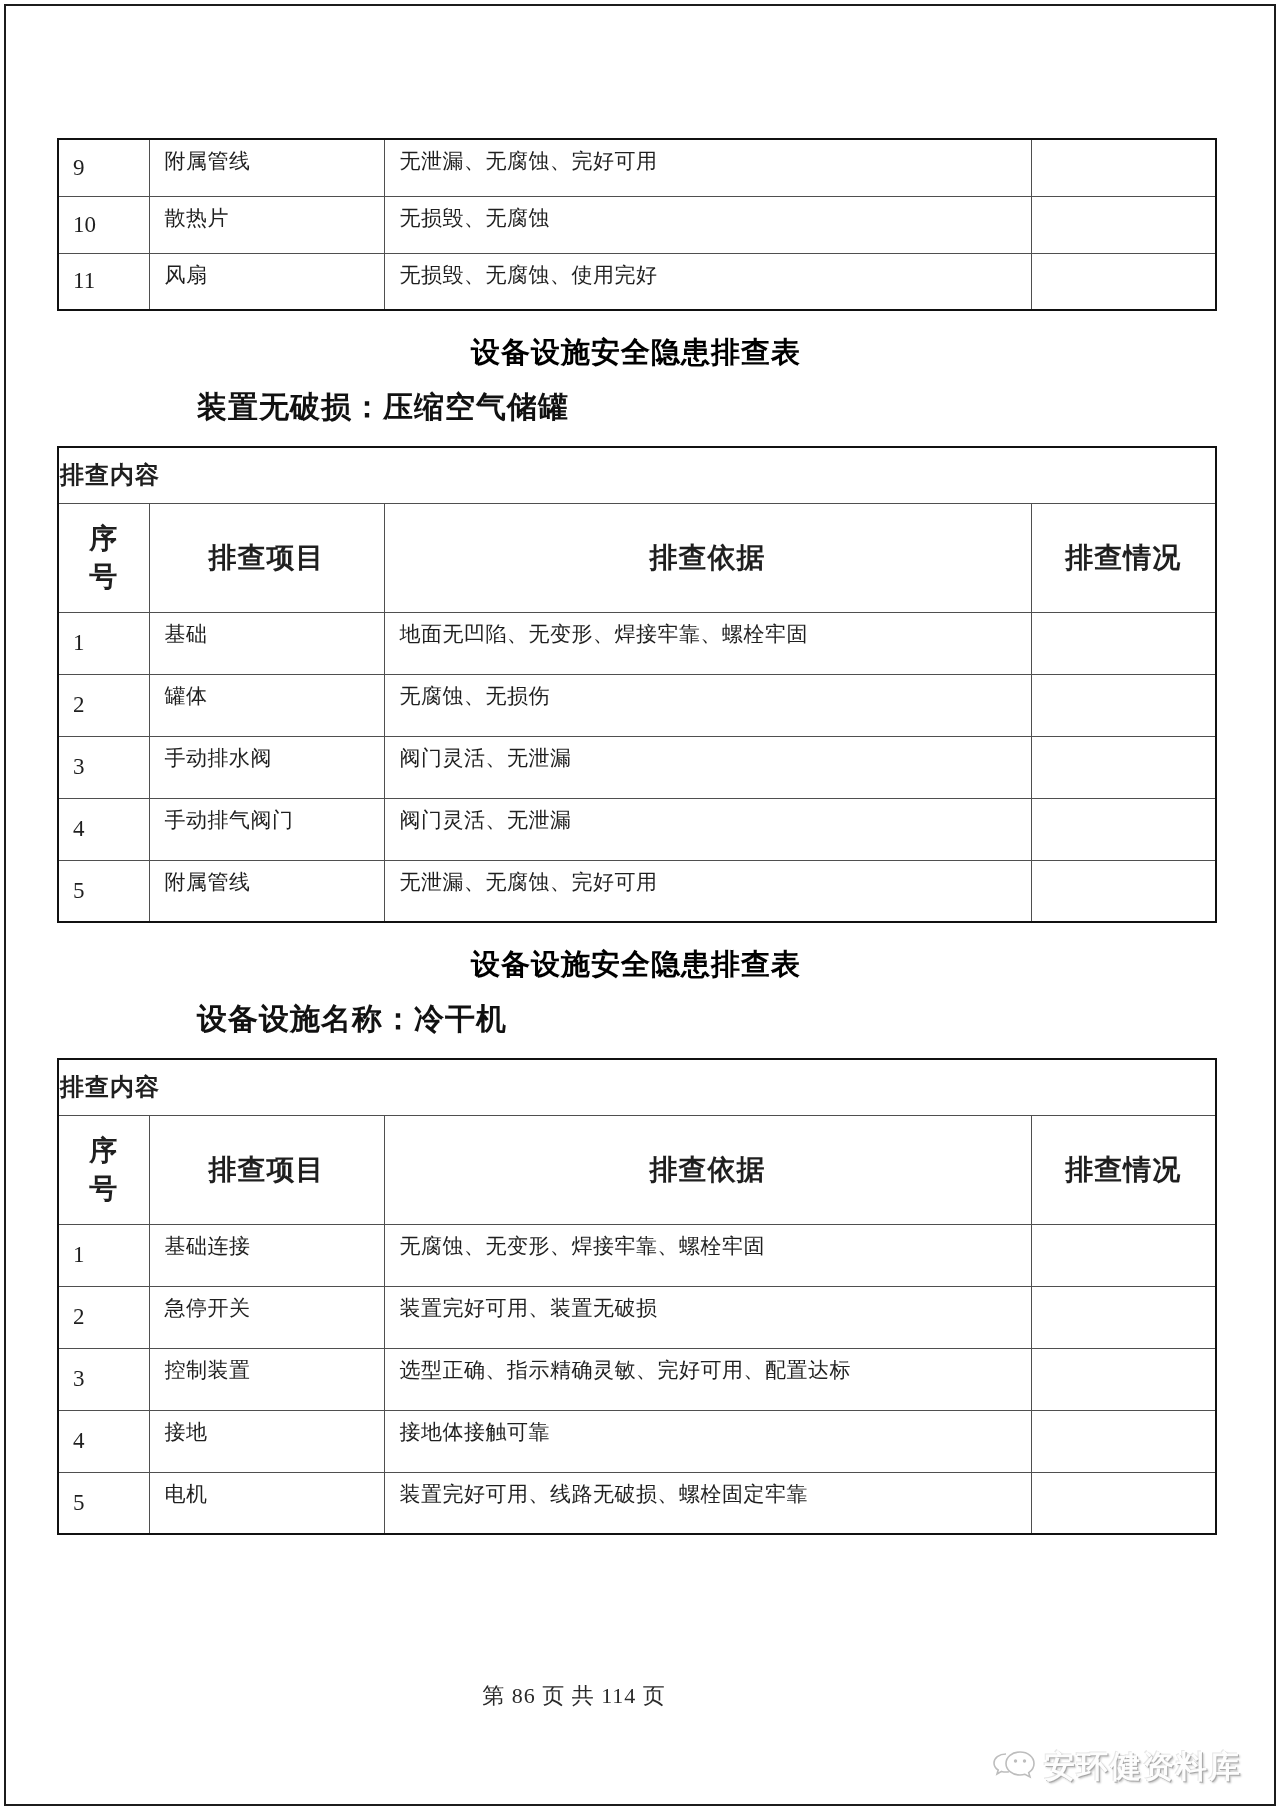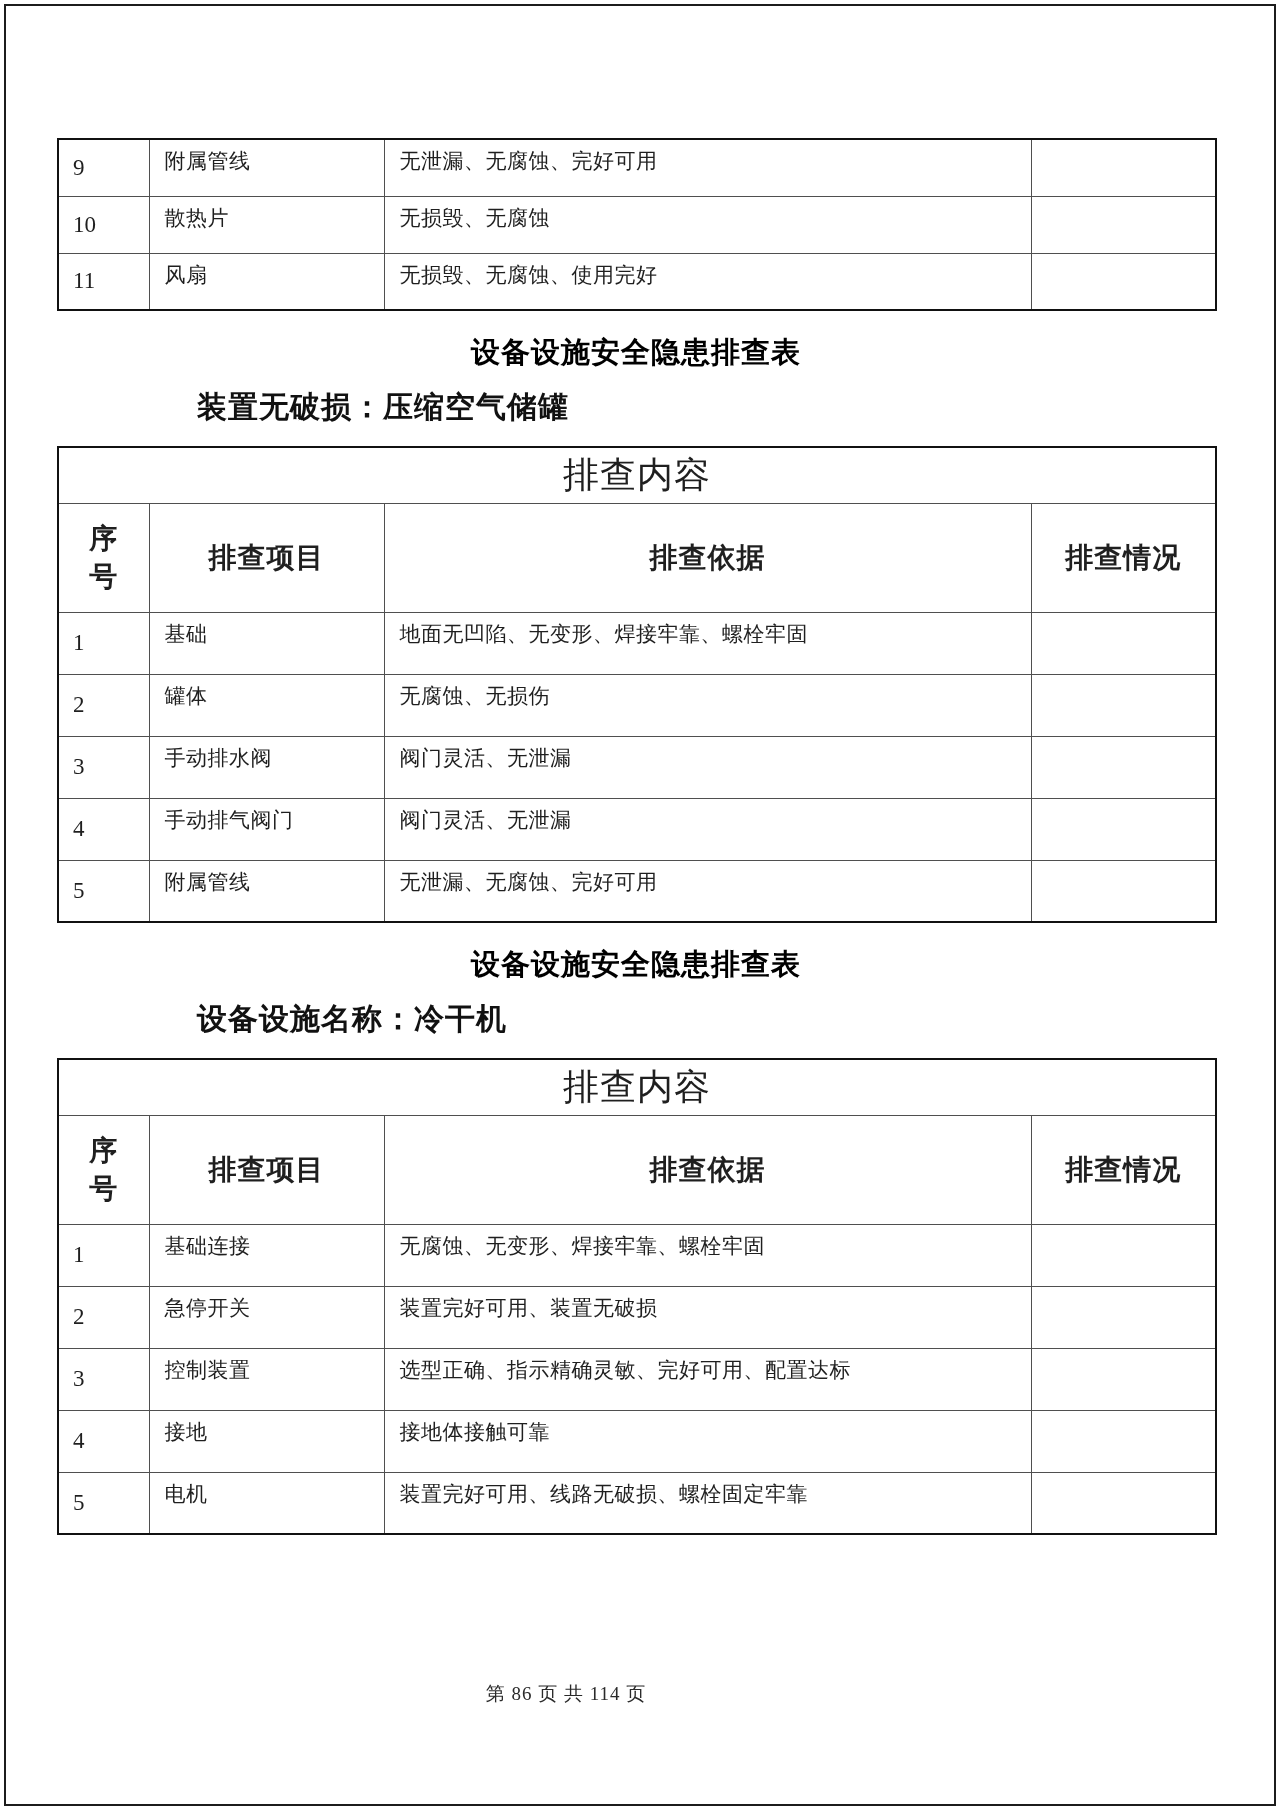--- a/index.html
+++ b/index.html
@@ -42,24 +42,23 @@
     padding:7px 6px 0 15px;
     font-size:21px;
     letter-spacing:0.5px;
   }
   td.situation-cell{vertical-align:top;}
   tr.row-top{height:57px;}
   tr.row-data{height:62px;}
   tr.row-merged{height:56px;}
   tr.row-cols{height:58px;}
   td.merged-header{
-    text-align:center;
     vertical-align:middle;
-    font-size:36px;
-    font-weight:normal;
+    font-size:24px;
+    font-weight:bold;
     letter-spacing:1px;
   }
   td.col-header{
     text-align:center;
     vertical-align:middle;
     font-size:28px;
     font-weight:bold;
     letter-spacing:1px;
     padding:16px;
   }
@@ -77,24 +76,24 @@
     margin-left:140px;
     margin-bottom:18px;
     font-family:"Liberation Sans","DejaVu Sans",sans-serif;
     font-weight:bold;
     font-size:30px;
     letter-spacing:1px;
     color:#111;
   }
   .page-footer{
     position:absolute;
-    top:1681px;left:0;
+    top:1681px;left:8px;
     width:1132px;
     text-align:center;
-    font-size:19px;
+    font-size:22px;
     color:#2a2a2a;
     letter-spacing:1px;
   }
   .watermark{
     position:absolute;
     right:38px;bottom:22px;
     display:flex;
     align-items:center;
     gap:8px;
   }
@@ -247,13 +246,26 @@
           <td class="basis-cell">装置完好可用、线路无破损、螺栓固定牢靠</td>
           <td class="situation-cell"></td>
         </tr>
       </tbody>
     </table>
 
   </div>
 
   <div class="page-footer">第 86 页 共 114 页</div>
 
+  <div class="watermark">
+    <span style="display:inline-block;line-height:0;">
+      <svg width="44" height="38" viewBox="0 0 44 38">
+        <g fill="#ffffff" stroke="#bdbdbd" stroke-width="1.6">
+          <path d="M14 6 C7 6 2 10 2 15 c0 3 1.6 5.4 4.2 7 L5 26 l4.6-2.6 c1.4 0.4 2.9 0.6 4.4 0.6 1 0 2-0.1 2.9-0.3"></path>
+          <path d="M28 4 c-8 0-14 5-14 11.5 0 6.4 6 11.5 14 11.5 1.7 0 3.4-0.2 4.9-0.7 L38 29 l-1.3-4.3 C39.9 22.6 42 19.8 42 15.5 42 9 36 4 28 4 Z"></path>
+        </g>
+        <circle cx="23.5" cy="13" r="1.7" fill="#bdbdbd"></circle>
+        <circle cx="32.5" cy="13" r="1.7" fill="#bdbdbd"></circle>
+      </svg>
+    </span>
+    <span class="watermark-text">安环健资料库</span>
+  </div>
 </div>
 
 </body></html>

